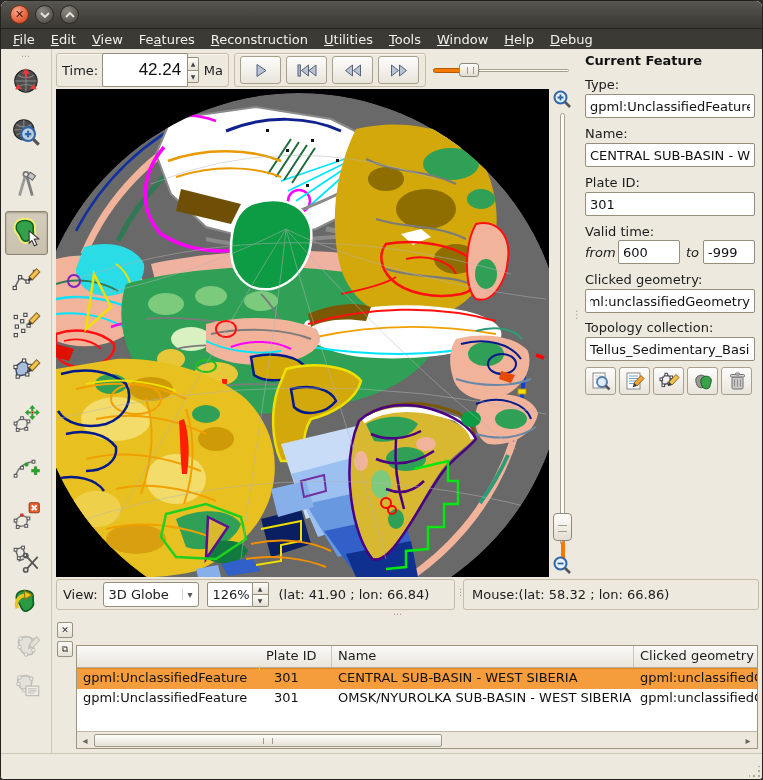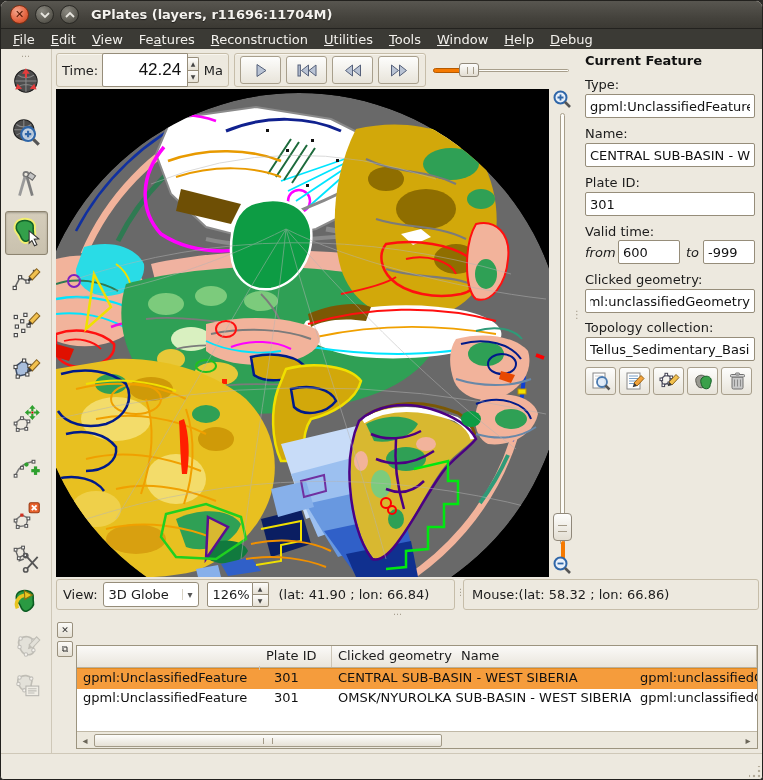--- a/index.html
+++ b/index.html
@@ -129,21 +129,20 @@
     <div class="winbtn gray">
         <svg width="10" height="8" viewBox="0 0 10 8">
           <path d="M1,2 L5,6 L9,2" fill="none" stroke="#e8e6e0" stroke-width="1.8"></path>
         </svg>
       </div>
     <div class="winbtn gray">
         <svg width="10" height="8" viewBox="0 0 10 8">
           <path d="M1,6 L5,2 L9,6" fill="none" stroke="#e8e6e0" stroke-width="1.8"></path>
         </svg>
       </div>
-    <span id="title-text">GPlates (layers, r11696:11704M)</span>
   </div>
 
   <div id="menubar">
       <span class="menu-item"><span></span><u>F</u><span>ile</span></span>
       <span class="menu-item"><span></span><u>E</u><span>dit</span></span>
       <span class="menu-item"><span></span><u>V</u><span>iew</span></span>
       <span class="menu-item"><span>Fe</span><u>a</u><span>tures</span></span>
       <span class="menu-item"><span></span><u>R</u><span>econstruction</span></span>
       <span class="menu-item"><span></span><u>U</u><span>tilities</span></span>
       <span class="menu-item"><span></span><u>T</u><span>ools</span></span>
@@ -609,22 +608,22 @@
     <span>(lat: 58.32 ; lon: 66.86)</span>
   </div>
 
   <span id="panel-grip" class="grip-h">⋯</span>
   <div class="minibtn" style="top:621px;">✕</div>
   <div class="minibtn" style="top:640px;">⧉</div>
   <div id="table-frame">
     <div id="table-header">
       <div class="th" style="width:183px;margin-top:20px;">Feature type</div>
       <div class="th" style="width:72px;">Plate ID</div>
+      <div class="th" style="width:302px;">Name</div>
       <div class="th" style="flex:1; border-right:none;">Clicked geometry</div>
-      <div class="th" style="width:302px;">Name</div>
     </div>
     <div id="table-body">
         <div class="tr selected">
           <div class="td" style="width: 183px;">gpml:UnclassifiedFeature</div>
           <div class="td" style="width: 72px; padding-left: 14px;">301</div>
           <div class="td" style="width: 302px;">CENTRAL SUB-BASIN - WEST SIBERIA</div>
           <div class="td" style="width: auto; flex: 1 1 0%;">gpml:unclassifiedGeometry</div>
         </div>
         <div class="tr">
           <div class="td" style="width: 183px;">gpml:UnclassifiedFeature</div>

